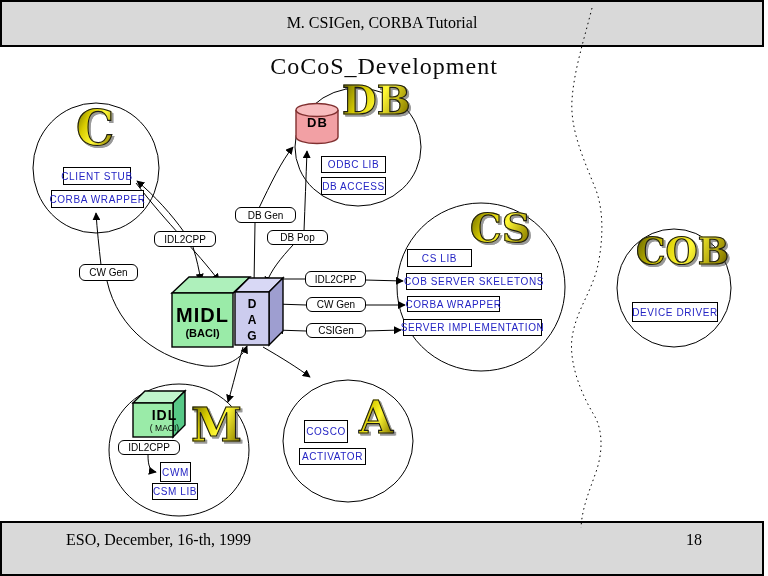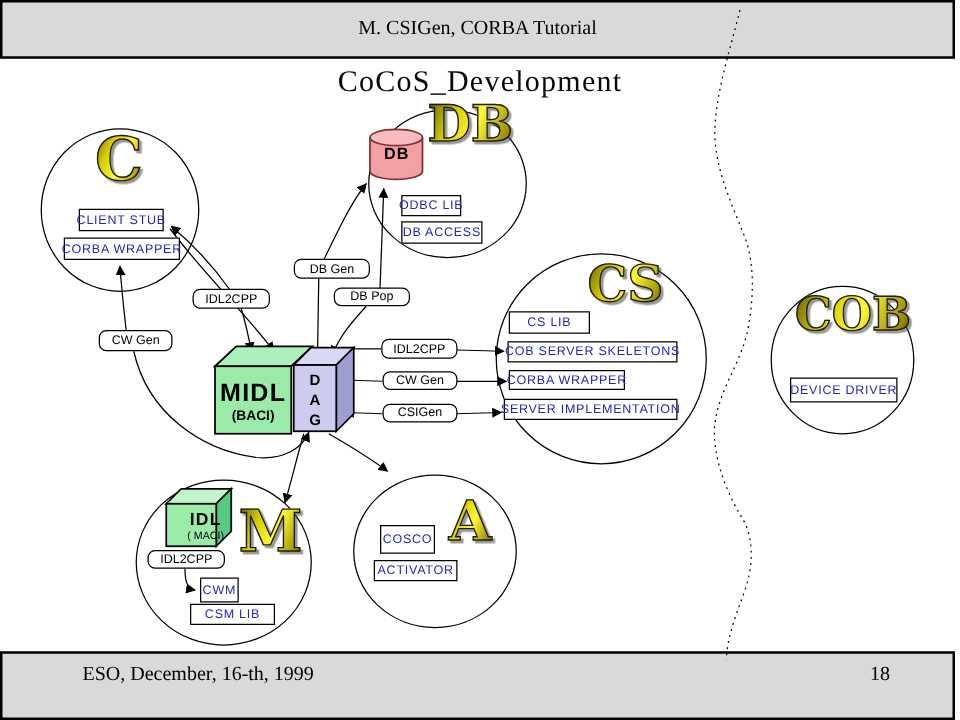--- a/index.html
+++ b/index.html
@@ -14,21 +14,21 @@
   }
   #header{top:0;height:47px;}
   #footer{top:521px;height:55px;}
   .band-text{
     font-family:"Liberation Serif",serif;font-size:16px;color:#000;
   }
   #header .band-text{
     position:absolute;left:0;right:0;top:12px;text-align:center;
   }
   #footer-date{position:absolute;left:64px;top:8px;}
-  #footer-page{position:absolute;right:50px;top:8px;}
+  #footer-page{position:absolute;right:60px;top:8px;}
   
   #slide-title{
     position:absolute;left:0;right:0;top:53px;text-align:center;
     font-family:"Liberation Serif",serif;font-size:24px;color:#0a0a0a;
     letter-spacing:1px;z-index:2;
   }
   
   #diagram{position:absolute;left:0;top:0;z-index:1;}
   
   .bbox{
@@ -177,31 +177,31 @@
 <div id="idl-text" class="boxtext">
   <div class="main">IDL</div>
   <div class="sub">( MACI)</div>
 </div>
 <div id="db-cyl-text" class="boxtext">
   <div class="main">DB</div>
 </div>
 
 <div class="bbox" style="left:63px;top:167px;width:68px;height:18px;">CLIENT STUB</div>
 <div class="bbox" style="left:51px;top:190px;width:93px;height:18px;">CORBA WRAPPER</div>
-<div class="bbox" style="left:321px;top:156px;width:48px;height:17px;">ODBC LIB</div>
+<div class="bbox" style="left:321px;top:156px;width:65px;height:17px;">ODBC LIB</div>
 <div class="bbox" style="left:321px;top:177px;width:65px;height:18px;">DB ACCESS</div>
 <div class="bbox" style="left:407px;top:249px;width:65px;height:18px;">CS LIB</div>
 <div class="bbox" style="left:406px;top:273px;width:136px;height:17px;">COB SERVER SKELETONS</div>
 <div class="bbox" style="left:407px;top:296px;width:93px;height:16px;">CORBA WRAPPER</div>
 <div class="bbox" style="left:403px;top:319px;width:139px;height:17px;">SERVER IMPLEMENTATION</div>
 <div class="bbox" style="left:632px;top:302px;width:86px;height:20px;">DEVICE DRIVER</div>
 <div class="bbox" style="left:304px;top:420px;width:44px;height:23px;">COSCO</div>
 <div class="bbox" style="left:299px;top:448px;width:67px;height:17px;">ACTIVATOR</div>
 <div class="bbox" style="left:160px;top:462px;width:31px;height:20px;">CWM</div>
-<div class="bbox" style="left:152px;top:483px;width:68px;height:17px;">CSM LIB</div>
+<div class="bbox" style="left:152px;top:483px;width:46px;height:17px;">CSM LIB</div>
 
 <div class="tool" style="left:235px;top:207px;width:61px;height:16px;">DB Gen</div>
 <div class="tool" style="left:154px;top:231px;width:62px;height:16px;">IDL2CPP</div>
 <div class="tool" style="left:267px;top:230px;width:61px;height:15px;">DB Pop</div>
 <div class="tool" style="left:79px;top:264px;width:59px;height:17px;">CW Gen</div>
 <div class="tool" style="left:305px;top:271px;width:61px;height:16px;">IDL2CPP</div>
 <div class="tool" style="left:306px;top:297px;width:60px;height:15px;">CW Gen</div>
 <div class="tool" style="left:306px;top:323px;width:60px;height:15px;">CSIGen</div>
 <div class="tool" style="left:118px;top:440px;width:62px;height:15px;">IDL2CPP</div>
 

